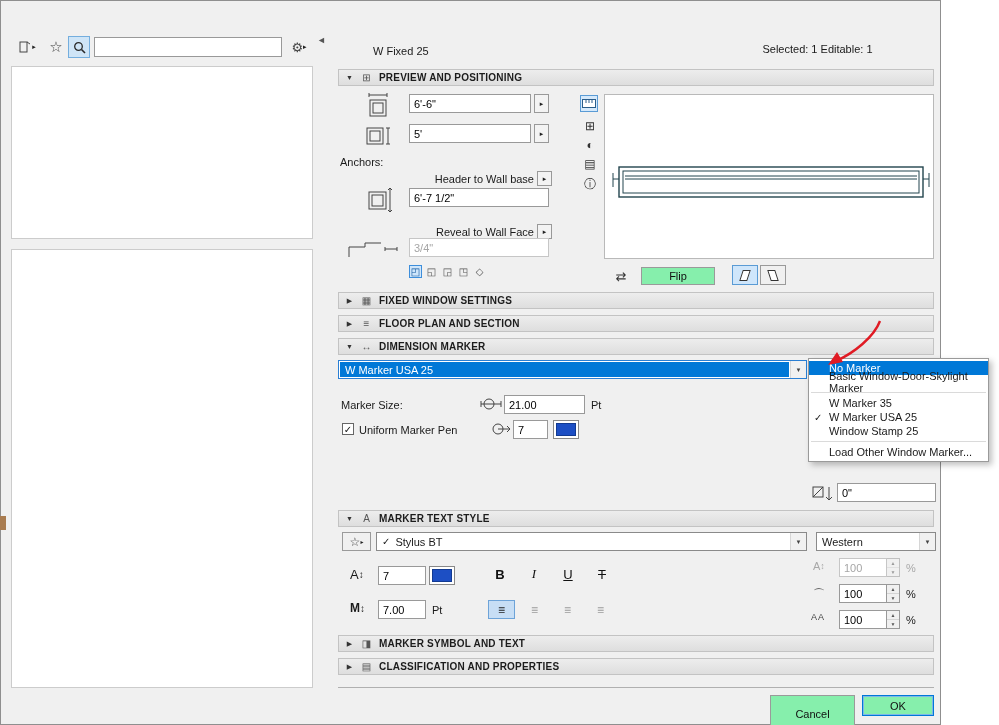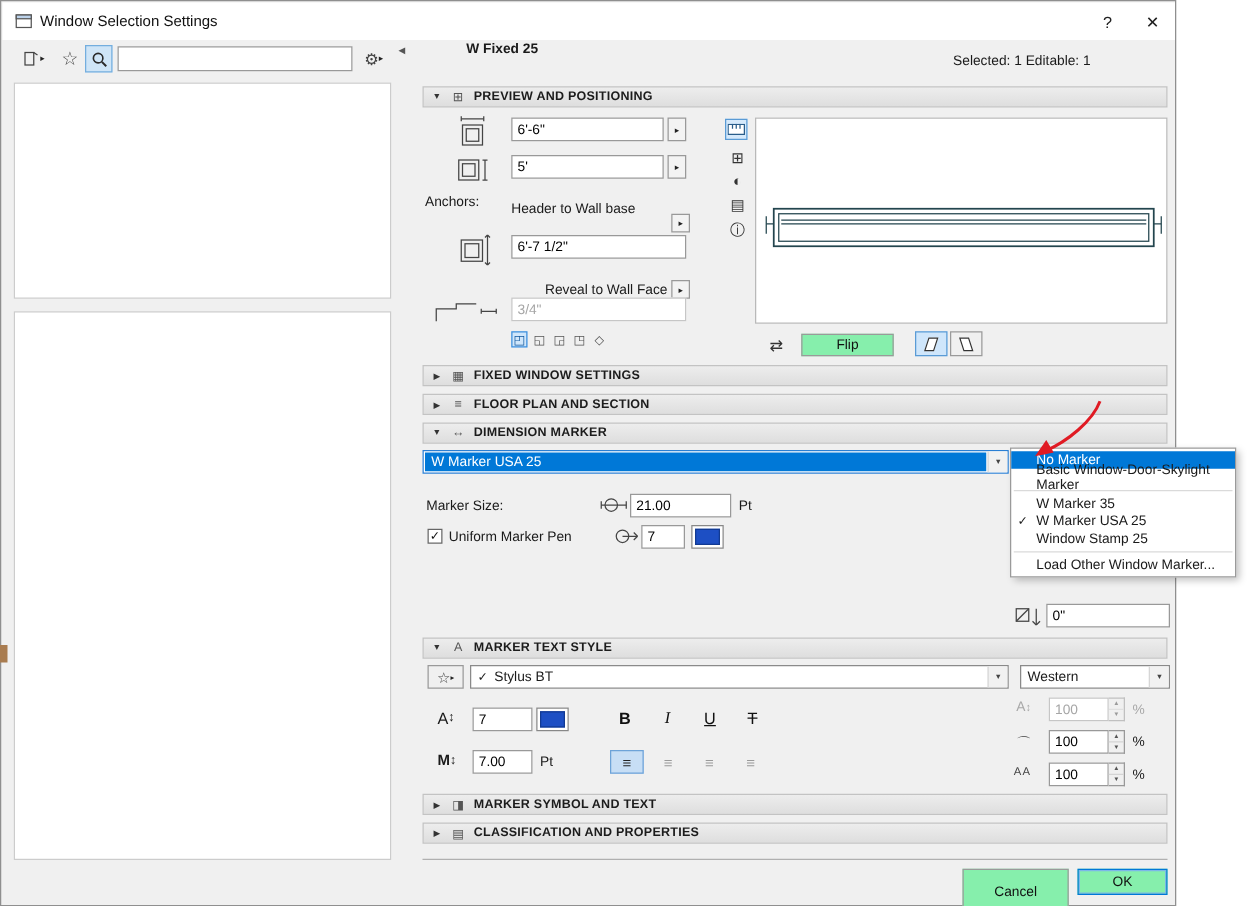--- a/index.html
+++ b/index.html
@@ -72,30 +72,20 @@
 </head>
 <body>
 
 <div class="screen">
 
 
   <div class="abs" style="left:0;top:516px;width:6px;height:14px;background:#a97c50;z-index:5"></div>
 
   <div class="dialog">
 
-    <div class="titlebar">
-      <svg class="abs" style="left:10px;top:9px" width="14" height="12">
-        <rect x="1" y="1" width="12" height="10" fill="none" stroke="#555"></rect>
-        <rect x="1" y="1" width="12" height="3" fill="#bcd2ea" stroke="#555"></rect>
-      </svg>
-      <span class="title-text" style="margin-left:30px">Window Selection Settings</span>
-      <div style="flex:1"></div>
-      <div class="cap-btn">?</div>
-      <div class="cap-btn">✕</div>
-    </div>
 
     <div class="abs" style="left:12px;top:35px;width:28px;height:22px;display:flex;align-items:center;justify-content:center">
       <svg width="14" height="14">
           <rect x="2" y="2" width="7" height="10" class="dim-ic"></rect>
           <line x1="9" y1="2" x2="12" y2="4" class="dim-ic"></line>
         </svg>
       <span style="font-size:7px;color:#222">▸</span>
     </div>
     <div class="abs" style="left:44px;top:35px;width:22px;height:22px;display:flex;align-items:center;justify-content:center;font-size:15px;color:#444">☆</div>
     <div class="abs" style="left:67px;top:35px;width:22px;height:22px;background:#cfe5f7;border:1px solid #74aede;display:flex;align-items:center;justify-content:center">
@@ -108,21 +98,21 @@
     <div class="abs" style="left:285px;top:35px;width:26px;height:22px;display:flex;align-items:center;justify-content:center">
       <span style="font-size:13px;color:#444">⚙</span>
       <span style="font-size:7px;color:#222">▸</span>
     </div>
 
     <div class="panel" style="left:10px;top:65px;width:302px;height:173px"></div>
     <div class="panel" style="left:10px;top:248px;width:302px;height:439px"></div>
 
     <div class="abs" style="left:316px;top:34px;font-size:9px;color:#555">◄</div>
 
-    <div class="lbl" style="left:372px;top:32px;font-weight:bold">W Fixed 25</div>
+    <div class="lbl" style="left:372px;top:44px;font-weight:normal">W Fixed 25</div>
     <div class="lbl" style="left:700px;top:42px;width:233px;text-align:center">Selected: 1 Editable: 1</div>
 
     <div class="secbar" style="top:68px">
       <span class="tri">▼</span>
       <span class="sicon">⊞</span>
       <span class="slabel">PREVIEW AND POSITIONING</span>
     </div>
 
     <svg class="abs" style="left:362px;top:90px" width="30" height="28">
       <line x1="6" y1="4" x2="24" y2="4" class="dim-ic"></line>
@@ -139,21 +129,21 @@
         <rect x="7" y="9" width="10" height="10" class="dim-ic"></rect>
       <line x1="25" y1="6" x2="25" y2="22" class="dim-ic"></line>
         <line x1="23" y1="6" x2="27" y2="6" class="dim-ic"></line>
         <line x1="23" y1="22" x2="27" y2="22" class="dim-ic"></line>
     </svg>
     <input class="field" style="left: 408px; top: 123px; width: 122px;" value="5'">
     <div class="arrowbtn" style="left:533px;top:123px">▸</div>
 
     <div class="lbl" style="left:339px;top:155px">Anchors:</div>
 
-    <div class="lbl" style="left:408px;top:160px;width:125px;text-align:left">Header to Wall base</div>
+    <div class="lbl" style="left:408px;top:172px;width:125px;text-align:right">Header to Wall base</div>
     <div class="arrowbtn" style="left:536px;top:170px;height:15px">▸</div>
     <svg class="abs" style="left:362px;top:184px" width="32" height="30">
       <rect x="6" y="7" width="17" height="17" class="dim-ic"></rect>
         <rect x="9" y="10" width="11" height="11" class="dim-ic"></rect>
       <line x1="27" y1="3" x2="27" y2="27" class="dim-ic"></line>
         <line x1="25" y1="5" x2="27" y2="3" class="dim-ic"></line>
         <line x1="29" y1="5" x2="27" y2="3" class="dim-ic"></line>
       <line x1="25" y1="25" x2="27" y2="27" class="dim-ic"></line>
         <line x1="29" y1="25" x2="27" y2="27" class="dim-ic"></line>
     </svg>

